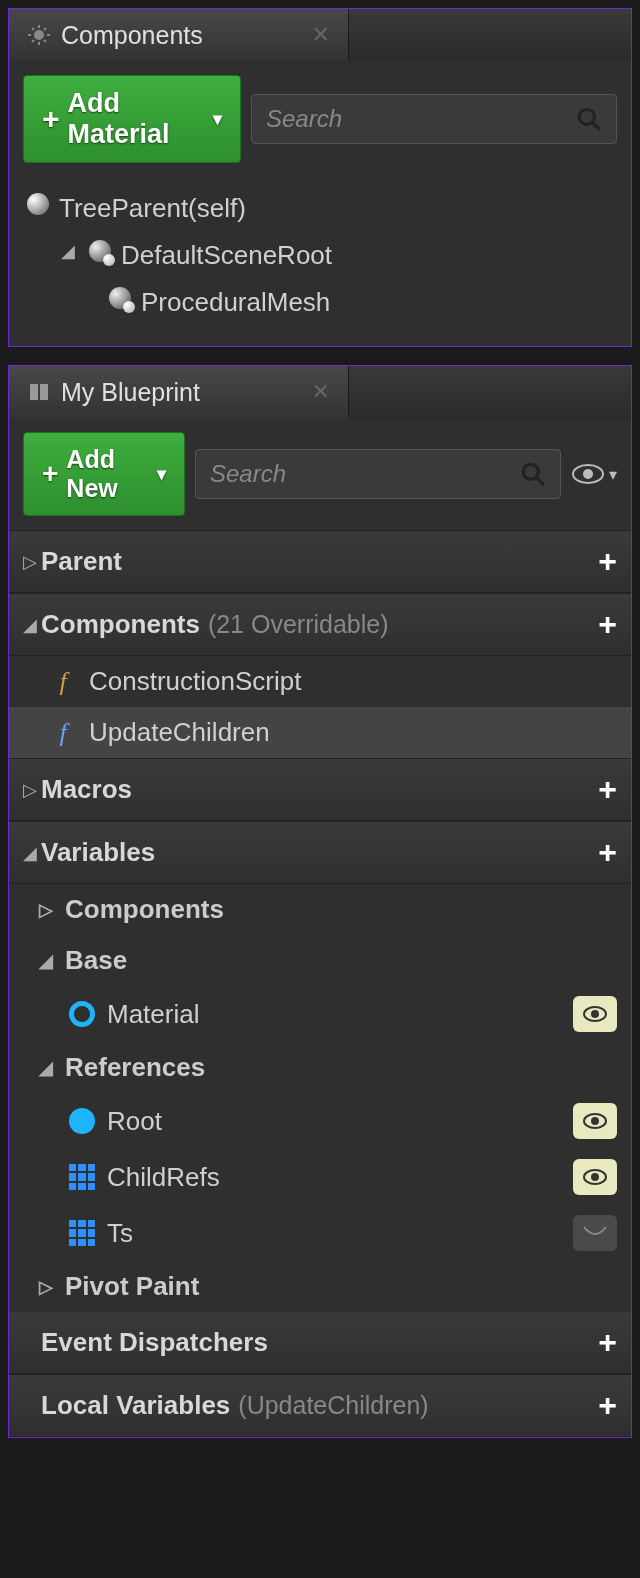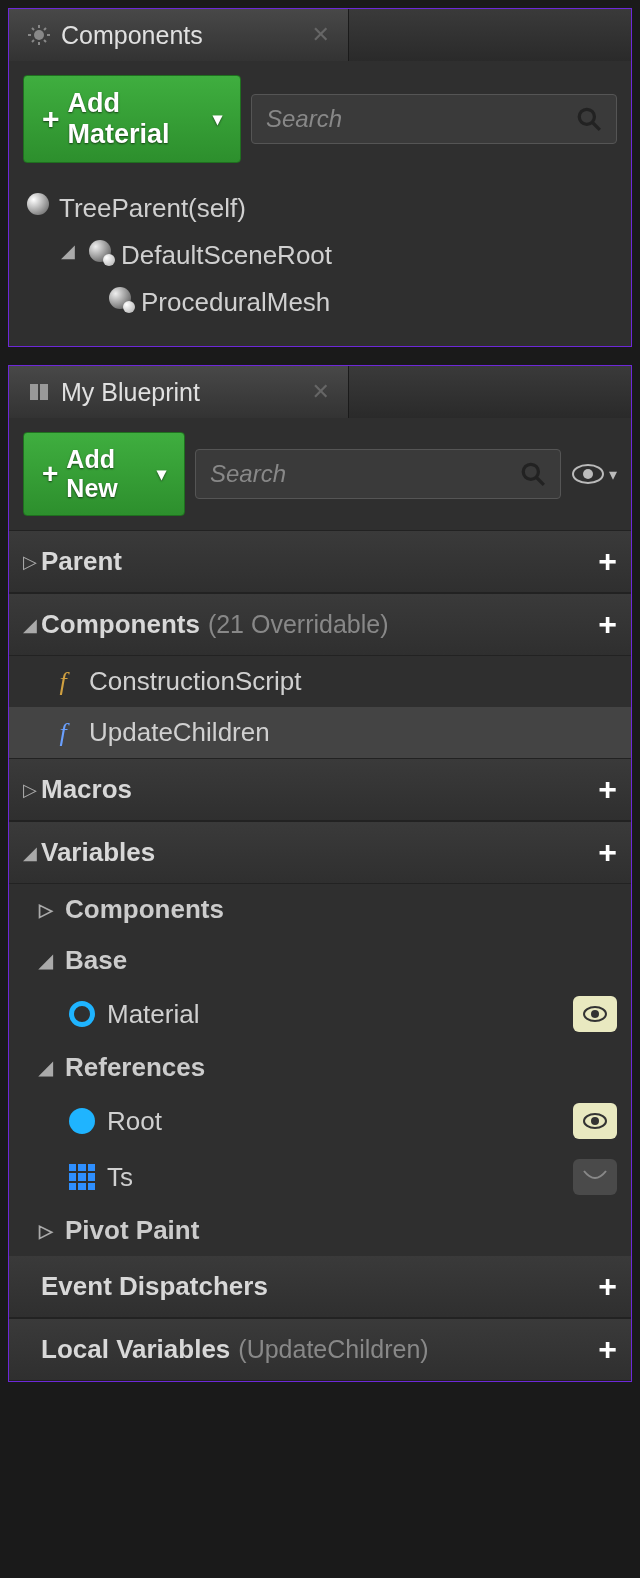--- a/index.html
+++ b/index.html
@@ -322,20 +322,40 @@
         <span></span>
         <span></span>
         <span></span>
         <span></span>
         <span></span>
         <span></span>
         <span></span>
         <span></span>
         <span></span>
       </div>
+    <span>ChildRefs</span>
+    <div class="eye-pill">
+        <svg width="26" height="16" viewBox="0 0 26 16">
+          <ellipse cx="13" cy="8" rx="11" ry="7" fill="none" stroke="#333" stroke-width="2"></ellipse>
+          <circle cx="13" cy="8" r="4" fill="#333"></circle>
+        </svg>
+      </div>
+  </div>
+  <div class="item-row l2">
+    <div class="grid-icon">
+        <span></span>
+        <span></span>
+        <span></span>
+        <span></span>
+        <span></span>
+        <span></span>
+        <span></span>
+        <span></span>
+        <span></span>
+      </div>
     <span>Ts</span>
     <div class="eye-pill dark">
         <svg width="26" height="16" viewBox="0 0 26 16">
           <path d="M2 2 Q13 16 24 2" fill="none" stroke="#888" stroke-width="2"></path>
         </svg>
       </div>
   </div>
 
   <div class="cat-header">
     <span class="tri">▷</span>

